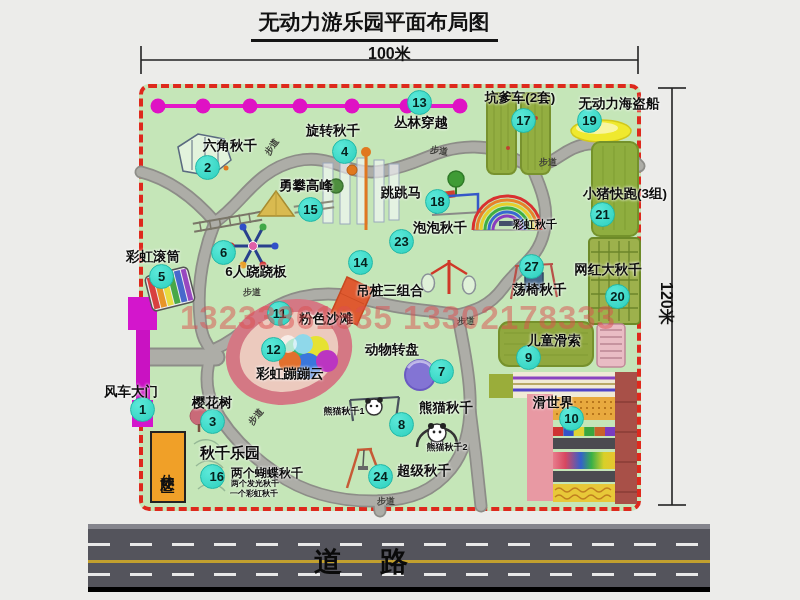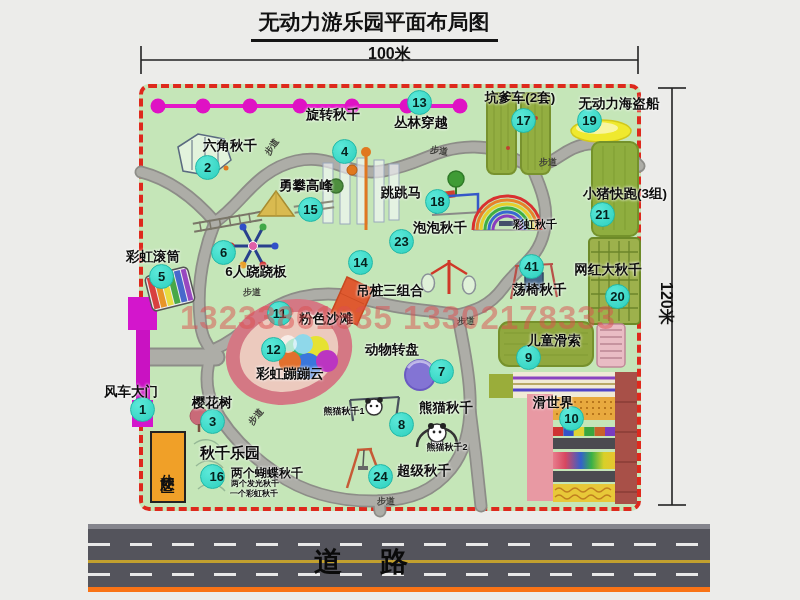--- a/index.html
+++ b/index.html
@@ -23,21 +23,21 @@
   .mlabel{position:absolute;transform:translate(-50%,-50%);white-space:nowrap;font-weight:bold;
           font-size:13.5px;color:#0d0d0d;
           text-shadow:0 0 3px rgba(255,255,255,.85),0 0 3px rgba(255,255,255,.85);}
   .plabel{position:absolute;white-space:nowrap;font-weight:bold;font-size:9px;color:#3c3c38;}
   .rest-area{position:absolute;left:150px;top:431px;width:36px;height:72px;box-sizing:border-box;
              background:#f0a028;border:2px solid #222;z-index:12;
              display:flex;align-items:center;justify-content:center;
              writing-mode:vertical-rl;text-orientation:upright;
              font-size:14px;font-weight:bold;color:#111;letter-spacing:3px;}
   .road{position:absolute;left:88px;top:524px;width:622px;height:68px;background:#54545c;
-        border-top:5px solid #85858d;border-bottom:5px solid #f97316;box-sizing:border-box;z-index:5;}
+        border-top:5px solid #85858d;border-bottom:5px solid #000000;box-sizing:border-box;z-index:5;}
   .road-dash{position:absolute;left:0;width:100%;height:3px;
              background:repeating-linear-gradient(90deg,#e8e8e8 0 22px,transparent 22px 42px);}
   .road-yellow{position:absolute;left:0;top:31px;width:100%;height:3px;background:#c2a02e;}
   .road-label{position:absolute;left:0;right:0;top:14px;text-align:center;font-size:28px;
               font-weight:bold;color:#0a0a0a;letter-spacing:38px;transform:translateX(-19px);}
   .wm-company{position:absolute;left:246px;top:260px;font-size:37px;font-weight:bold;
               color:rgba(255,255,255,0.5);letter-spacing:5px;white-space:nowrap;z-index:40;pointer-events:none;}
   .wm-phone{position:absolute;left:180px;top:299px;font-size:33px;font-weight:bold;
             color:rgba(219,77,77,0.5);letter-spacing:1px;white-space:nowrap;z-index:40;pointer-events:none;}
 </style>
@@ -390,21 +390,21 @@
   <div class="rest-area">休憩区</div>
 
   <div id="marker-layer">
       <div class="badge" style="left: 142px; top: 409px;">1</div>
       <div class="mlabel" style="left: 131px; top: 392px;">风车大门</div>
       <div class="badge" style="left: 207px; top: 167px;">2</div>
       <div class="mlabel" style="left: 230px; top: 146px;">六角秋千</div>
       <div class="badge" style="left: 212px; top: 421px;">3</div>
       <div class="mlabel" style="left: 212px; top: 403px;">樱花树</div>
       <div class="badge" style="left: 344px; top: 151px;">4</div>
-      <div class="mlabel" style="left: 333px; top: 115px; text-align: center;">旋转秋千</div>
+      <div class="mlabel" style="left: 333px; top: 131px; text-align: center;">旋转秋千</div>
       <div class="badge" style="left: 161px; top: 276px;">5</div>
       <div class="mlabel" style="left: 153px; top: 257px;">彩虹滚筒</div>
       <div class="badge" style="left: 223px; top: 252px;">6</div>
       <div class="mlabel" style="left: 256px; top: 272px;">6人跷跷板</div>
       <div class="badge" style="left: 441px; top: 371px;">7</div>
       <div class="mlabel" style="left: 392px; top: 350px;">动物转盘</div>
       <div class="badge" style="left: 401px; top: 424px;">8</div>
       <div class="mlabel" style="left: 446px; top: 408px;">熊猫秋千</div>
       <div class="badge" style="left: 528px; top: 357px;">9</div>
       <div class="mlabel" style="left: 554px; top: 341px;">儿童滑索</div>
@@ -425,21 +425,21 @@
       <div class="badge" style="left: 523px; top: 120px;">17</div>
       <div class="mlabel" style="left: 520px; top: 98px;">坑爹车(2套)</div>
       <div class="badge" style="left: 437px; top: 201px;">18</div>
       <div class="mlabel" style="left: 401px; top: 193px;">跳跳马</div>
       <div class="badge" style="left: 589px; top: 120px;">19</div>
       <div class="mlabel" style="left: 619px; top: 104px;">无动力海盗船</div>
       <div class="badge" style="left: 617px; top: 296px;">20</div>
       <div class="mlabel" style="left: 608px; top: 270px;">网红大秋千</div>
       <div class="badge" style="left: 602px; top: 214px;">21</div>
       <div class="mlabel" style="left: 625px; top: 194px;">小猪快跑(3组)</div>
-      <div class="badge" style="left: 531px; top: 266px;">41</div>
+      <div class="badge" style="left: 531px; top: 266px;">27</div>
       <div class="mlabel" style="left: 516px; top: 290px; padding-left: 47px;">荡椅秋千</div>
       <div class="badge" style="left: 401px; top: 241px;">23</div>
       <div class="mlabel" style="left: 440px; top: 228px;">泡泡秋千</div>
       <div class="badge" style="left: 380px; top: 476px;">24</div>
       <div class="mlabel" style="left: 424px; top: 471px;">超级秋千</div>
       <div class="mlabel" style="left: 535px; top: 224px; font-size: 11px;">彩虹秋千</div>
       <div class="mlabel" style="left: 344px; top: 411px; font-size: 9px;">熊猫秋千1</div>
       <div class="mlabel" style="left: 447px; top: 447px; font-size: 9px;">熊猫秋千2</div>
       <div class="mlabel" style="left: 267px; top: 473px; font-size: 12px;">两个蝴蝶秋千</div>
       <div class="mlabel" style="left: 255px; top: 483px; font-size: 8px;">两个发光秋千</div>

